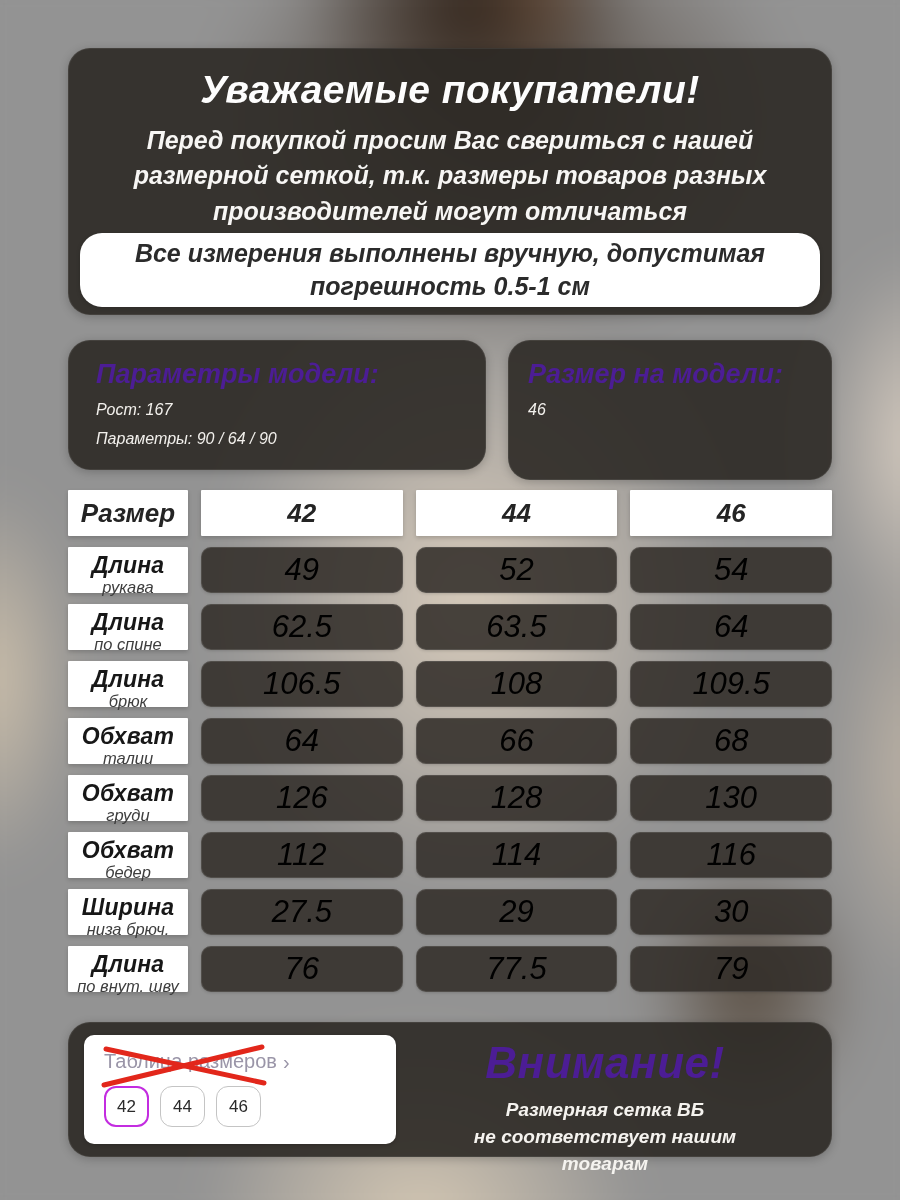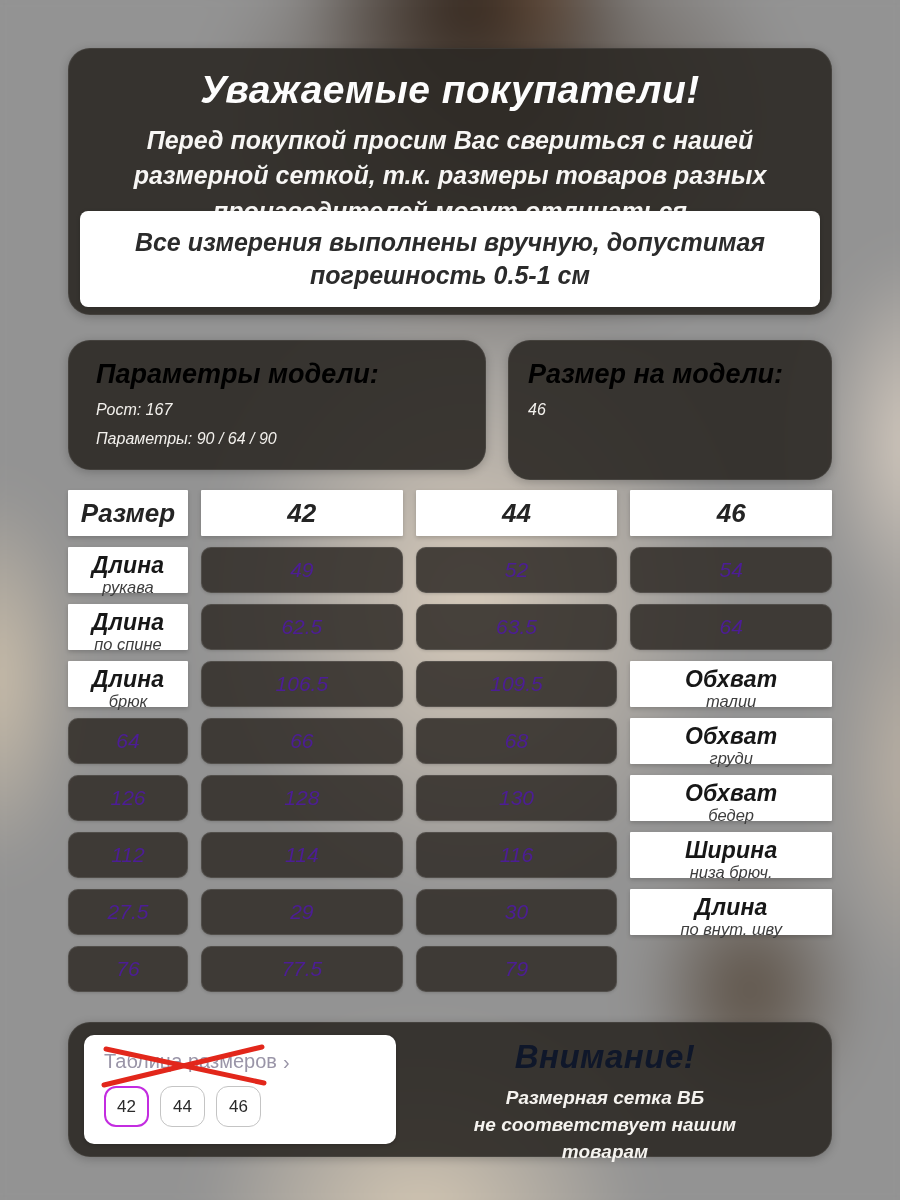--- a/index.html
+++ b/index.html
@@ -38,49 +38,49 @@
     background:rgba(44,41,37,.90);
     color:var(--text_light);
     box-shadow:0 2px 10px rgba(0,0,0,.22), inset 0 0 0 1px rgba(255,255,255,.07);
   }
   .italic{font-style:italic;}
   
   .notice{left:68px;top:48px;width:764px;height:267px;padding:20px 34px 0;text-align:center;font-style:italic;}
   .notice h1{font-size:39px;line-height:1.15;font-weight:bold;letter-spacing:.5px;color:#fdfdfd;}
   .notice p{margin-top:10px;font-size:25px;line-height:1.42;font-weight:bold;color:#f7f6f4;}
   .measure-note{
-    position:absolute;left:12px;right:12px;bottom:8px;height:96px;border-radius:8px;
+    position:absolute;left:12px;right:12px;bottom:8px;height:74px;border-radius:22px;
     background:#fff;display:flex;align-items:center;justify-content:center;padding:0 30px;
     color:#2b2b2b;font-weight:bold;font-size:25px;line-height:1.32;
     box-shadow:0 1px 4px rgba(0,0,0,.18);
   }
   
   .params{left:68px;top:340px;width:418px;height:130px;padding:19px 28px;font-style:italic;}
   .msize{left:508px;top:340px;width:324px;height:140px;padding:19px 20px;font-style:italic;}
-  .params h2,.msize h2{font-size:27px;font-weight:bold;color:#000000;}
+  .params h2,.msize h2{font-size:27px;font-weight:bold;color:#4c1d95;}
   .param-line{margin-top:11px;font-size:16px;font-weight:normal;color:#f2f0ec;}
   
   .table{
     position:absolute;left:68px;top:490px;width:764px;
     display:grid;grid-template-columns:120px 1fr 1fr 1fr;
     column-gap:13px;row-gap:11px;grid-auto-rows:46px;
     font-style:italic;
   }
   .t-white{
     background:#fff;border-radius:1px;display:flex;align-items:center;justify-content:center;
     box-shadow:0 2px 4px rgba(0,0,0,.18);
   }
   .t-head{font-weight:bold;font-size:26px;color:#242424;}
   .t-label{flex-direction:column;line-height:1;padding-top:9px;}
   .t-label b{font-size:23px;color:#171717;letter-spacing:.2px;}
   .t-label i{font-size:16.5px;font-weight:normal;color:#3e3e3e;margin-top:2px;}
   .t-cell{
     background:rgba(49,45,40,.87);border-radius:10px;
     display:flex;align-items:center;justify-content:center;
-    font-size:21px;color:#4c1d95;
+    font-size:31px;color:#000000;
     box-shadow:inset 0 0 0 1px rgba(255,255,255,.10), 0 1px 3px rgba(0,0,0,.15);
   }
   
   .bottom{left:68px;top:1022px;width:764px;height:135px;}
   .wb-card{
     position:absolute;left:16px;top:13px;width:312px;height:109px;border-radius:10px;
     background:#fff;padding:15px 20px;font-style:normal;
     box-shadow:0 1px 4px rgba(0,0,0,.2);
   }
   .wb-link{
@@ -93,21 +93,21 @@
   .sz{
     width:45px;height:41px;border-radius:12px;background:#fff;
     border:1.5px solid #c4c4c4;font-family:"Liberation Sans",sans-serif;
     font-size:17px;color:#2a2a2a;display:flex;align-items:center;justify-content:center;
     cursor:pointer;
   }
   .sz.selected{border:2px solid var(--accent_purple);}
   .warning{
     position:absolute;left:340px;right:30px;top:16px;text-align:center;font-style:italic;
   }
-  .warning h2{font-size:33px;font-weight:bold;color:#0f172a;letter-spacing:.5px;}
+  .warning h2{font-size:44px;font-weight:bold;color:#4c1d95;letter-spacing:.5px;}
   .warning .wl{margin-top:9px;font-size:19px;font-weight:bold;line-height:1.42;color:#f5f3ef;}
 </style>
 </head>
 <body>
 
 <div class="bg"></div>
 
 <section class="panel dark notice">
   <h1>Уважаемые покупатели!</h1>
   <p>Перед покупкой просим Вас свериться с нашей размерной сеткой, т.к. размеры товаров разных производителей могут отличаться</p>
@@ -155,20 +155,21 @@
     </div>
   <div class="t-cell">62.5</div>
   <div class="t-cell">63.5</div>
   <div class="t-cell">64</div>
 
   <div class="t-white t-label">
       <b>Длина</b>
       <i>брюк</i>
     </div>
   <div class="t-cell">106.5</div>
+  <div class="t-cell">108</div>
   <div class="t-cell">109.5</div>
 
   <div class="t-white t-label">
       <b>Обхват</b>
       <i>талии</i>
     </div>
   <div class="t-cell">64</div>
   <div class="t-cell">66</div>
   <div class="t-cell">68</div>
 

